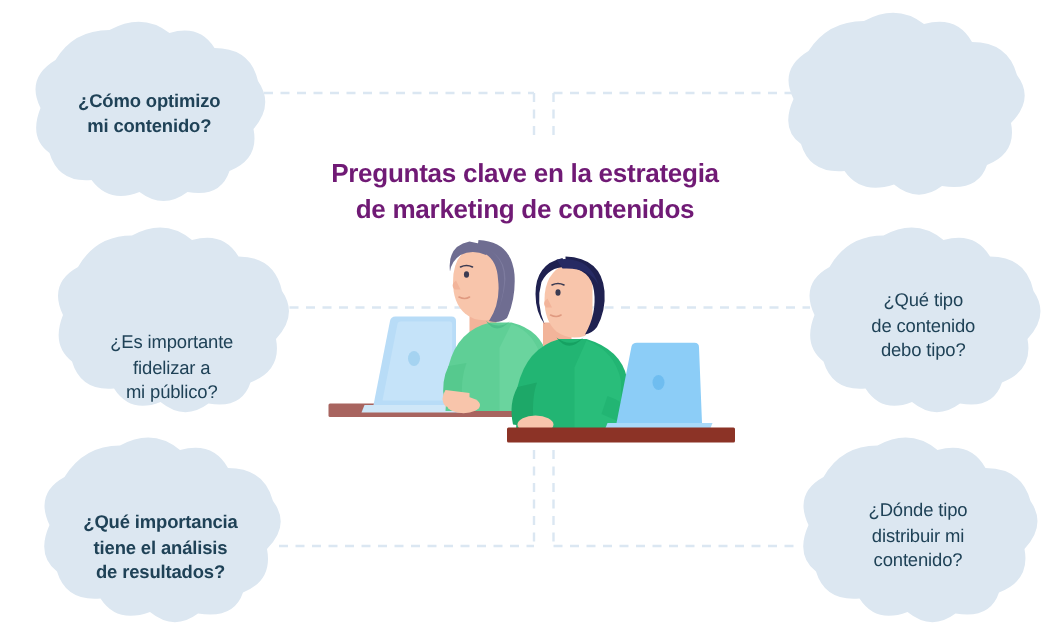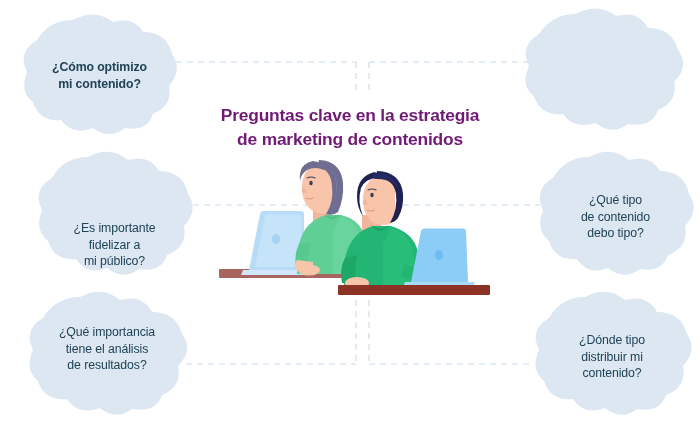--- a/index.html
+++ b/index.html
@@ -61,21 +61,21 @@
   #cloud-tr  { left: 518px; top: 6px;   width: 170px; height: 125px; }
   #cloud-tr  .cloud-text { top: 43px; }
 
   #cloud-ml  { left: 32px;  top: 148px; width: 165px; height: 130px; }
   #cloud-ml  .cloud-text { top: 44px; margin-top: 28px; }
 
   #cloud-mr  { left: 533px; top: 148px; width: 165px; height: 130px; }
   #cloud-mr  .cloud-text { top: 44px; }
 
   #cloud-bl  { left: 22px;  top: 288px; width: 170px; height: 130px; }
-  #cloud-bl  .cloud-text { top: 36px; }
+  #cloud-bl  .cloud-text { top: 52px; font-weight: bold; }
 
   #cloud-br  { left: 528px; top: 288px; width: 168px; height: 130px; }
   #cloud-br  .cloud-text { top: 44px; }
 
   
   #title {
     position: absolute;
     left: 175px;
     top: 103px;
     width: 350px;

